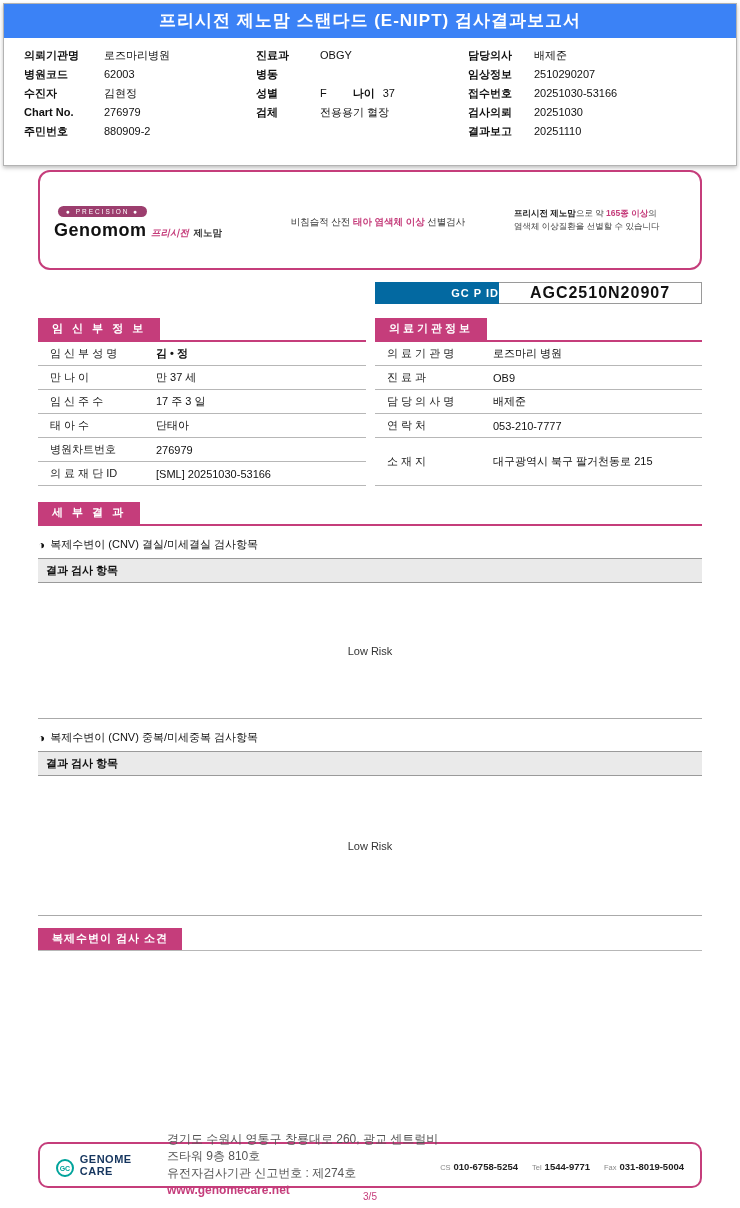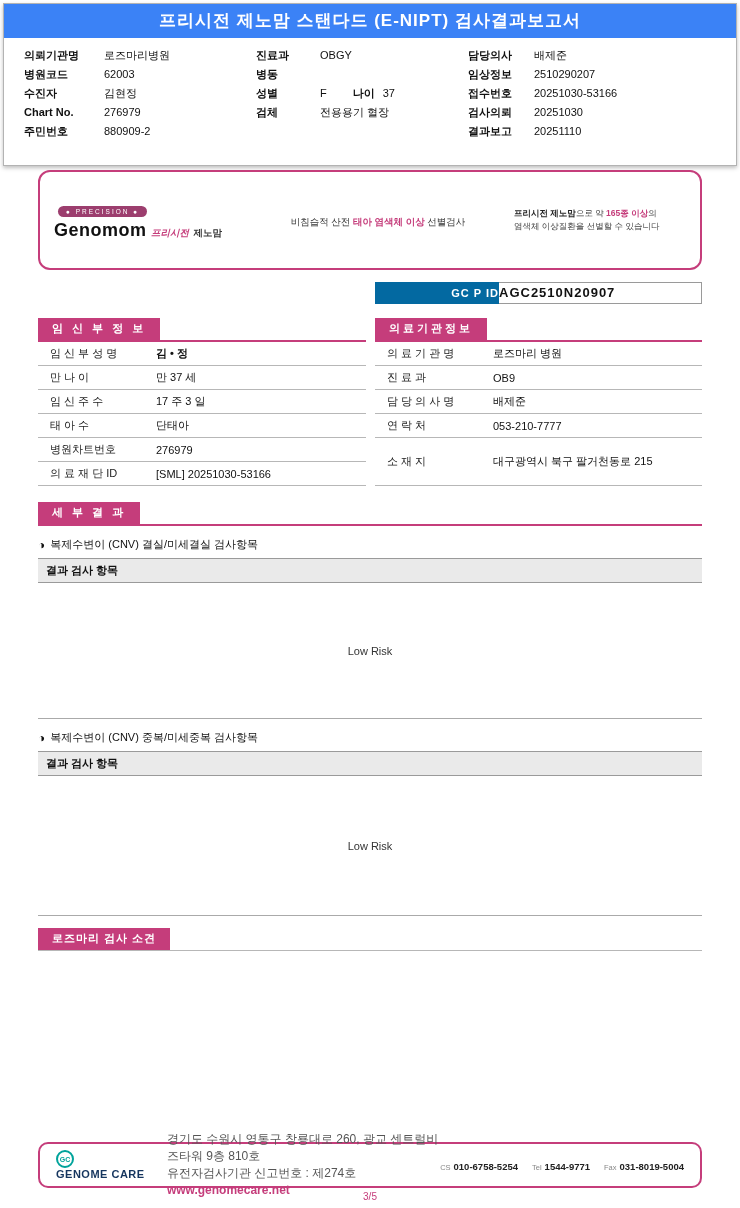--- a/index.html
+++ b/index.html
@@ -61,21 +61,21 @@
   .b { font-weight:bold; color:#222; }
   .pink { color:#C53D7B; }
 
   .gcp-row { display:flex; margin:12px 0 0 337px; width:327px; height:22px; }
   .gcp-label {
     width:124px; background:#0369a1; color:#fff; font-weight:bold; font-size:11px;
     text-align:right; line-height:22px; letter-spacing:1px;
   }
   .gcp-value {
     flex:1; border:1px solid #9a9a9a; border-left:none; font-weight:bold;
-    font-size:13px; text-align:left; line-height:20px; letter-spacing:1px;
+    font-size:16px; text-align:center; line-height:20px; letter-spacing:1px;
   }
 
   .tables { display:flex; justify-content:space-between; margin-top:14px; }
   .tbl { }
   .tbl.left { width:328px; }
   .tbl.right { width:327px; }
   .tbl-head { border-bottom:2px solid #C53D7B; }
   .sec-badge {
     display:inline-block; background:#C53D7B; color:#fff; font-weight:bold;
     font-size:11px; letter-spacing:3px; padding:3px 14px 4px;
@@ -106,21 +106,21 @@
 
   .findings-bar { margin-top:12px; border-bottom:1px solid #b7b7b7; }
   .findings-bar .sec-badge { letter-spacing:1px; }
 
   
   .footer-box {
     position:absolute; left:38px; top:1142px; width:664px; height:46px;
     border:2px solid #C53D7B; border-radius:10px; background:#fff;
     display:flex; align-items:center; padding:0 16px;
   }
-  .gc-logo { display:flex; align-items:flex-start; width:148px;flex-direction:column; }
+  .gc-logo { display:flex; align-items:flex-end; width:148px; }
   .gc-logo-icon {
     width:18px; height:18px; border:2px solid #00A39B; border-radius:50%;
     color:#00A39B; font-weight:bold; font-size:7px; display:flex;
     align-items:center; justify-content:center; margin-right:6px;
   }
   .gc-logo-text { font-weight:bold; font-size:11px; color:#15355e; letter-spacing:.5px; }
   .footer-address { font-size:12px; color:#555; line-height:1.4; }
   .footer-website { color:#C53D7B; font-weight:bold; text-decoration:none; }
   .footer-contacts { margin-left:auto; display:flex; align-items:baseline; gap:14px; white-space:nowrap; }
   .contact-pair .c-label { font-size:7.5px; color:#888; margin-right:3px; }
@@ -295,21 +295,21 @@
     <div class="result-head">결과 검사 항목</div>
     <div class="risk-area first">Low Risk</div>
 
     <div class="cnv-heading">
       <span class="cnv-icon">◑</span>
       <span>복제수변이 (CNV) 중복/미세중복 검사항목</span>
     </div>
     <div class="result-head">결과 검사 항목</div>
     <div class="risk-area second">Low Risk</div>
 
-    <div class="findings-bar"><span class="sec-badge">로즈마리 검사 소견</span></div>
+    <div class="findings-bar"><span class="sec-badge">복제수변이 검사 소견</span></div>
 
   </div>
 
   <div class="footer-box">
     <div class="gc-logo">
       <span class="gc-logo-icon">GC</span>
       <span class="gc-logo-text">GENOME CARE</span>
     </div>
     <div class="footer-address">
       <div>경기도 수원시 영통구 창룡대로 260, 광교 센트럴비즈타워 9층 810호</div>

